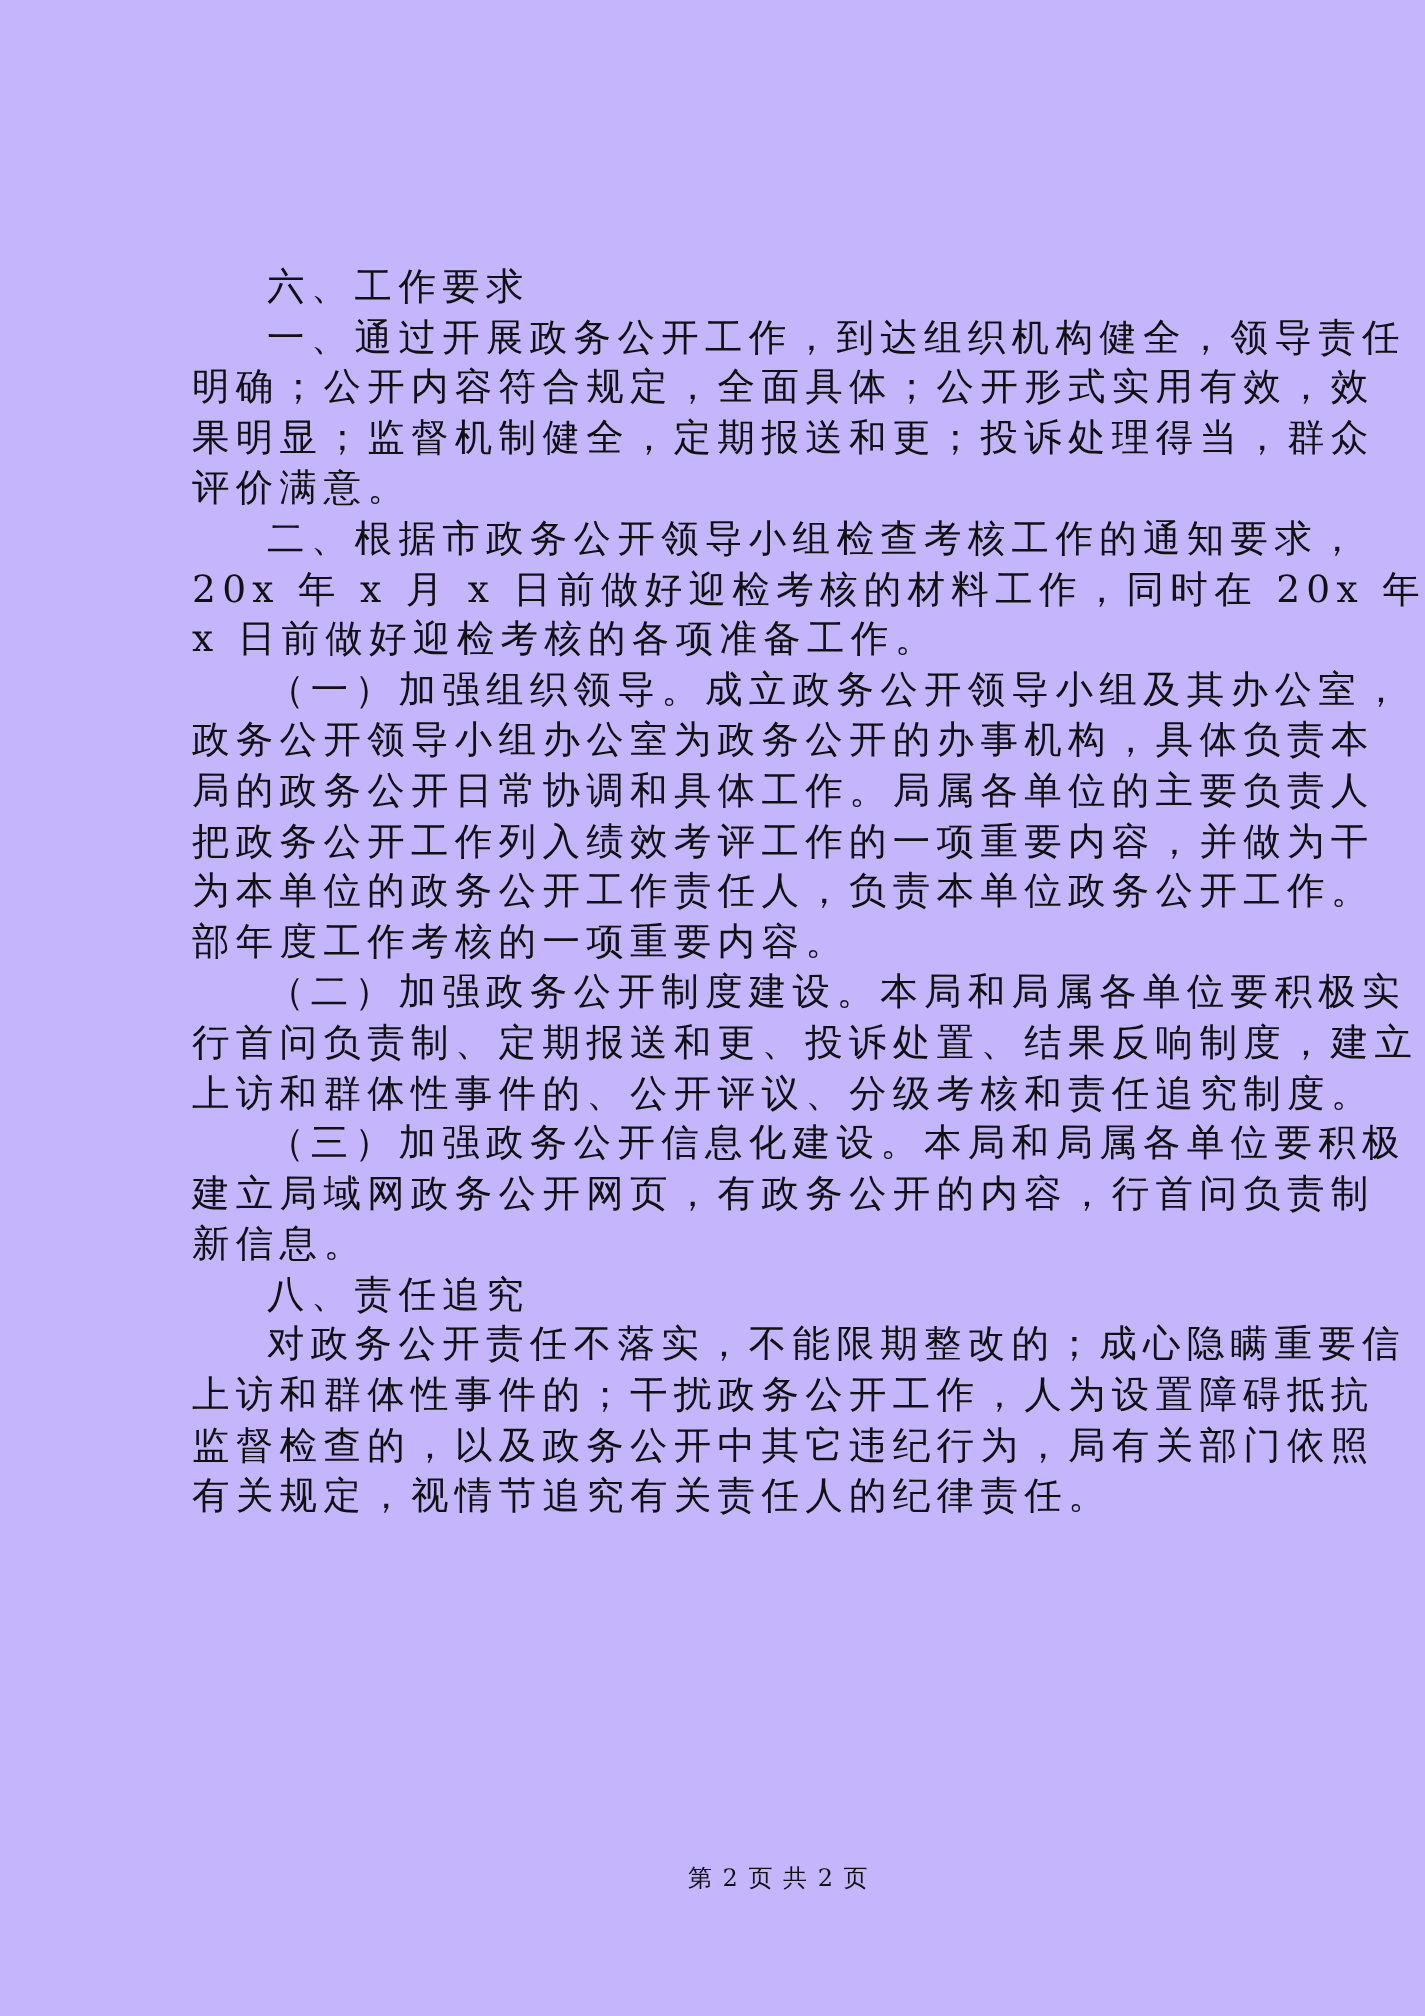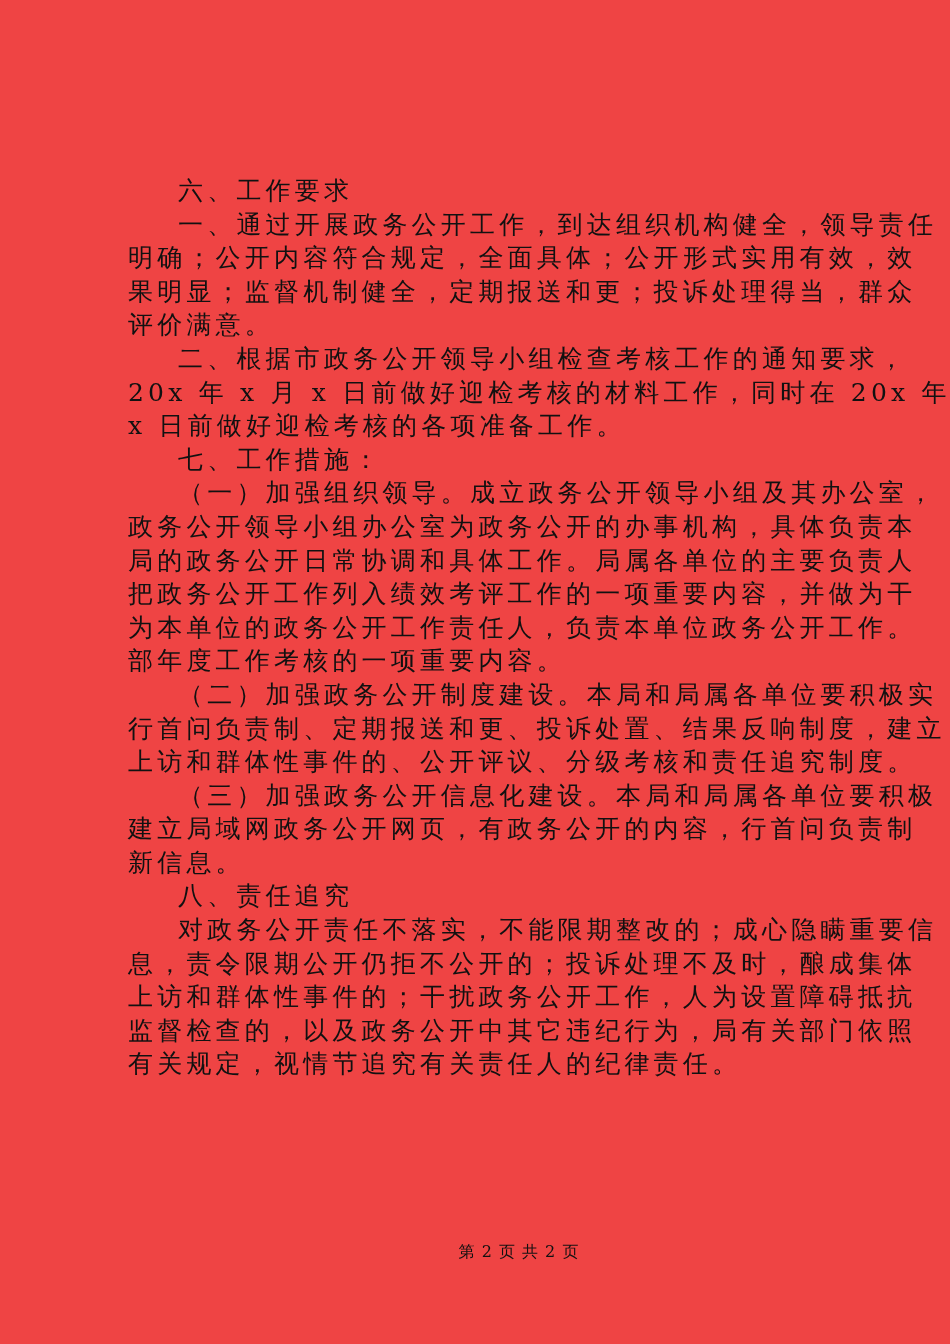--- a/index.html
+++ b/index.html
@@ -1,17 +1,17 @@
 <!DOCTYPE html>
 <html><head>
 <meta charset="utf-8">
 <style>
   html, body { margin: 0; padding: 0; background: #ffffff; }
   body { width: 950px; height: 1344px; position: relative; overflow: hidden; }
-  .page { position: absolute; left: 0; top: 0; width: 950px; height: 1344px; background: #ef4444; }
+  .page { position: absolute; left: 0; top: 0; width: 950px; height: 1344px; background: #c4b5fd; }
   .content {
     position: absolute;
     left: 128px;
     top: 174px;
     width: 704px;
     font-family: "DejaVu Serif", "Liberation Serif", serif;
     font-size: 25px;
     line-height: 33.6px;
     color: #111;
     letter-spacing: 4.2px;
@@ -36,34 +36,32 @@
 <div class="page">
   <div class="content">
     <div class="line indent">六、工作要求</div>
     <div class="line indent">一、通过开展政务公开工作，到达组织机构健全，领导责任</div>
     <div class="line">明确；公开内容符合规定，全面具体；公开形式实用有效，效</div>
     <div class="line">果明显；监督机制健全，定期报送和更；投诉处理得当，群众</div>
     <div class="line">评价满意。</div>
     <div class="line indent">二、根据市政务公开领导小组检查考核工作的通知要求，</div>
     <div class="line">20x 年 x 月 x 日前做好迎检考核的材料工作，同时在 20x 年 x 月</div>
     <div class="line">x 日前做好迎检考核的各项准备工作。</div>
-    <div class="line indent">七、工作措施：</div>
     <div class="line indent">（一）加强组织领导。成立政务公开领导小组及其办公室，</div>
     <div class="line">政务公开领导小组办公室为政务公开的办事机构，具体负责本</div>
     <div class="line">局的政务公开日常协调和具体工作。局属各单位的主要负责人</div>
     <div class="line">把政务公开工作列入绩效考评工作的一项重要内容，并做为干</div>
     <div class="line">为本单位的政务公开工作责任人，负责本单位政务公开工作。</div>
     <div class="line">部年度工作考核的一项重要内容。</div>
     <div class="line indent">（二）加强政务公开制度建设。本局和局属各单位要积极实</div>
     <div class="line">行首问负责制、定期报送和更、投诉处置、结果反响制度，建立</div>
     <div class="line">上访和群体性事件的、公开评议、分级考核和责任追究制度。</div>
     <div class="line indent">（三）加强政务公开信息化建设。本局和局属各单位要积极</div>
     <div class="line">建立局域网政务公开网页，有政务公开的内容，行首问负责制</div>
     <div class="line">新信息。</div>
     <div class="line indent">八、责任追究</div>
     <div class="line indent">对政务公开责任不落实，不能限期整改的；成心隐瞒重要信</div>
-    <div class="line">息，责令限期公开仍拒不公开的；投诉处理不及时，酿成集体</div>
     <div class="line">上访和群体性事件的；干扰政务公开工作，人为设置障碍抵抗</div>
     <div class="line">监督检查的，以及政务公开中其它违纪行为，局有关部门依照</div>
     <div class="line">有关规定，视情节追究有关责任人的纪律责任。</div>
   </div>
   <div class="footer">第 2 页  共 2 页</div>
 </div>
 
 </body></html>

